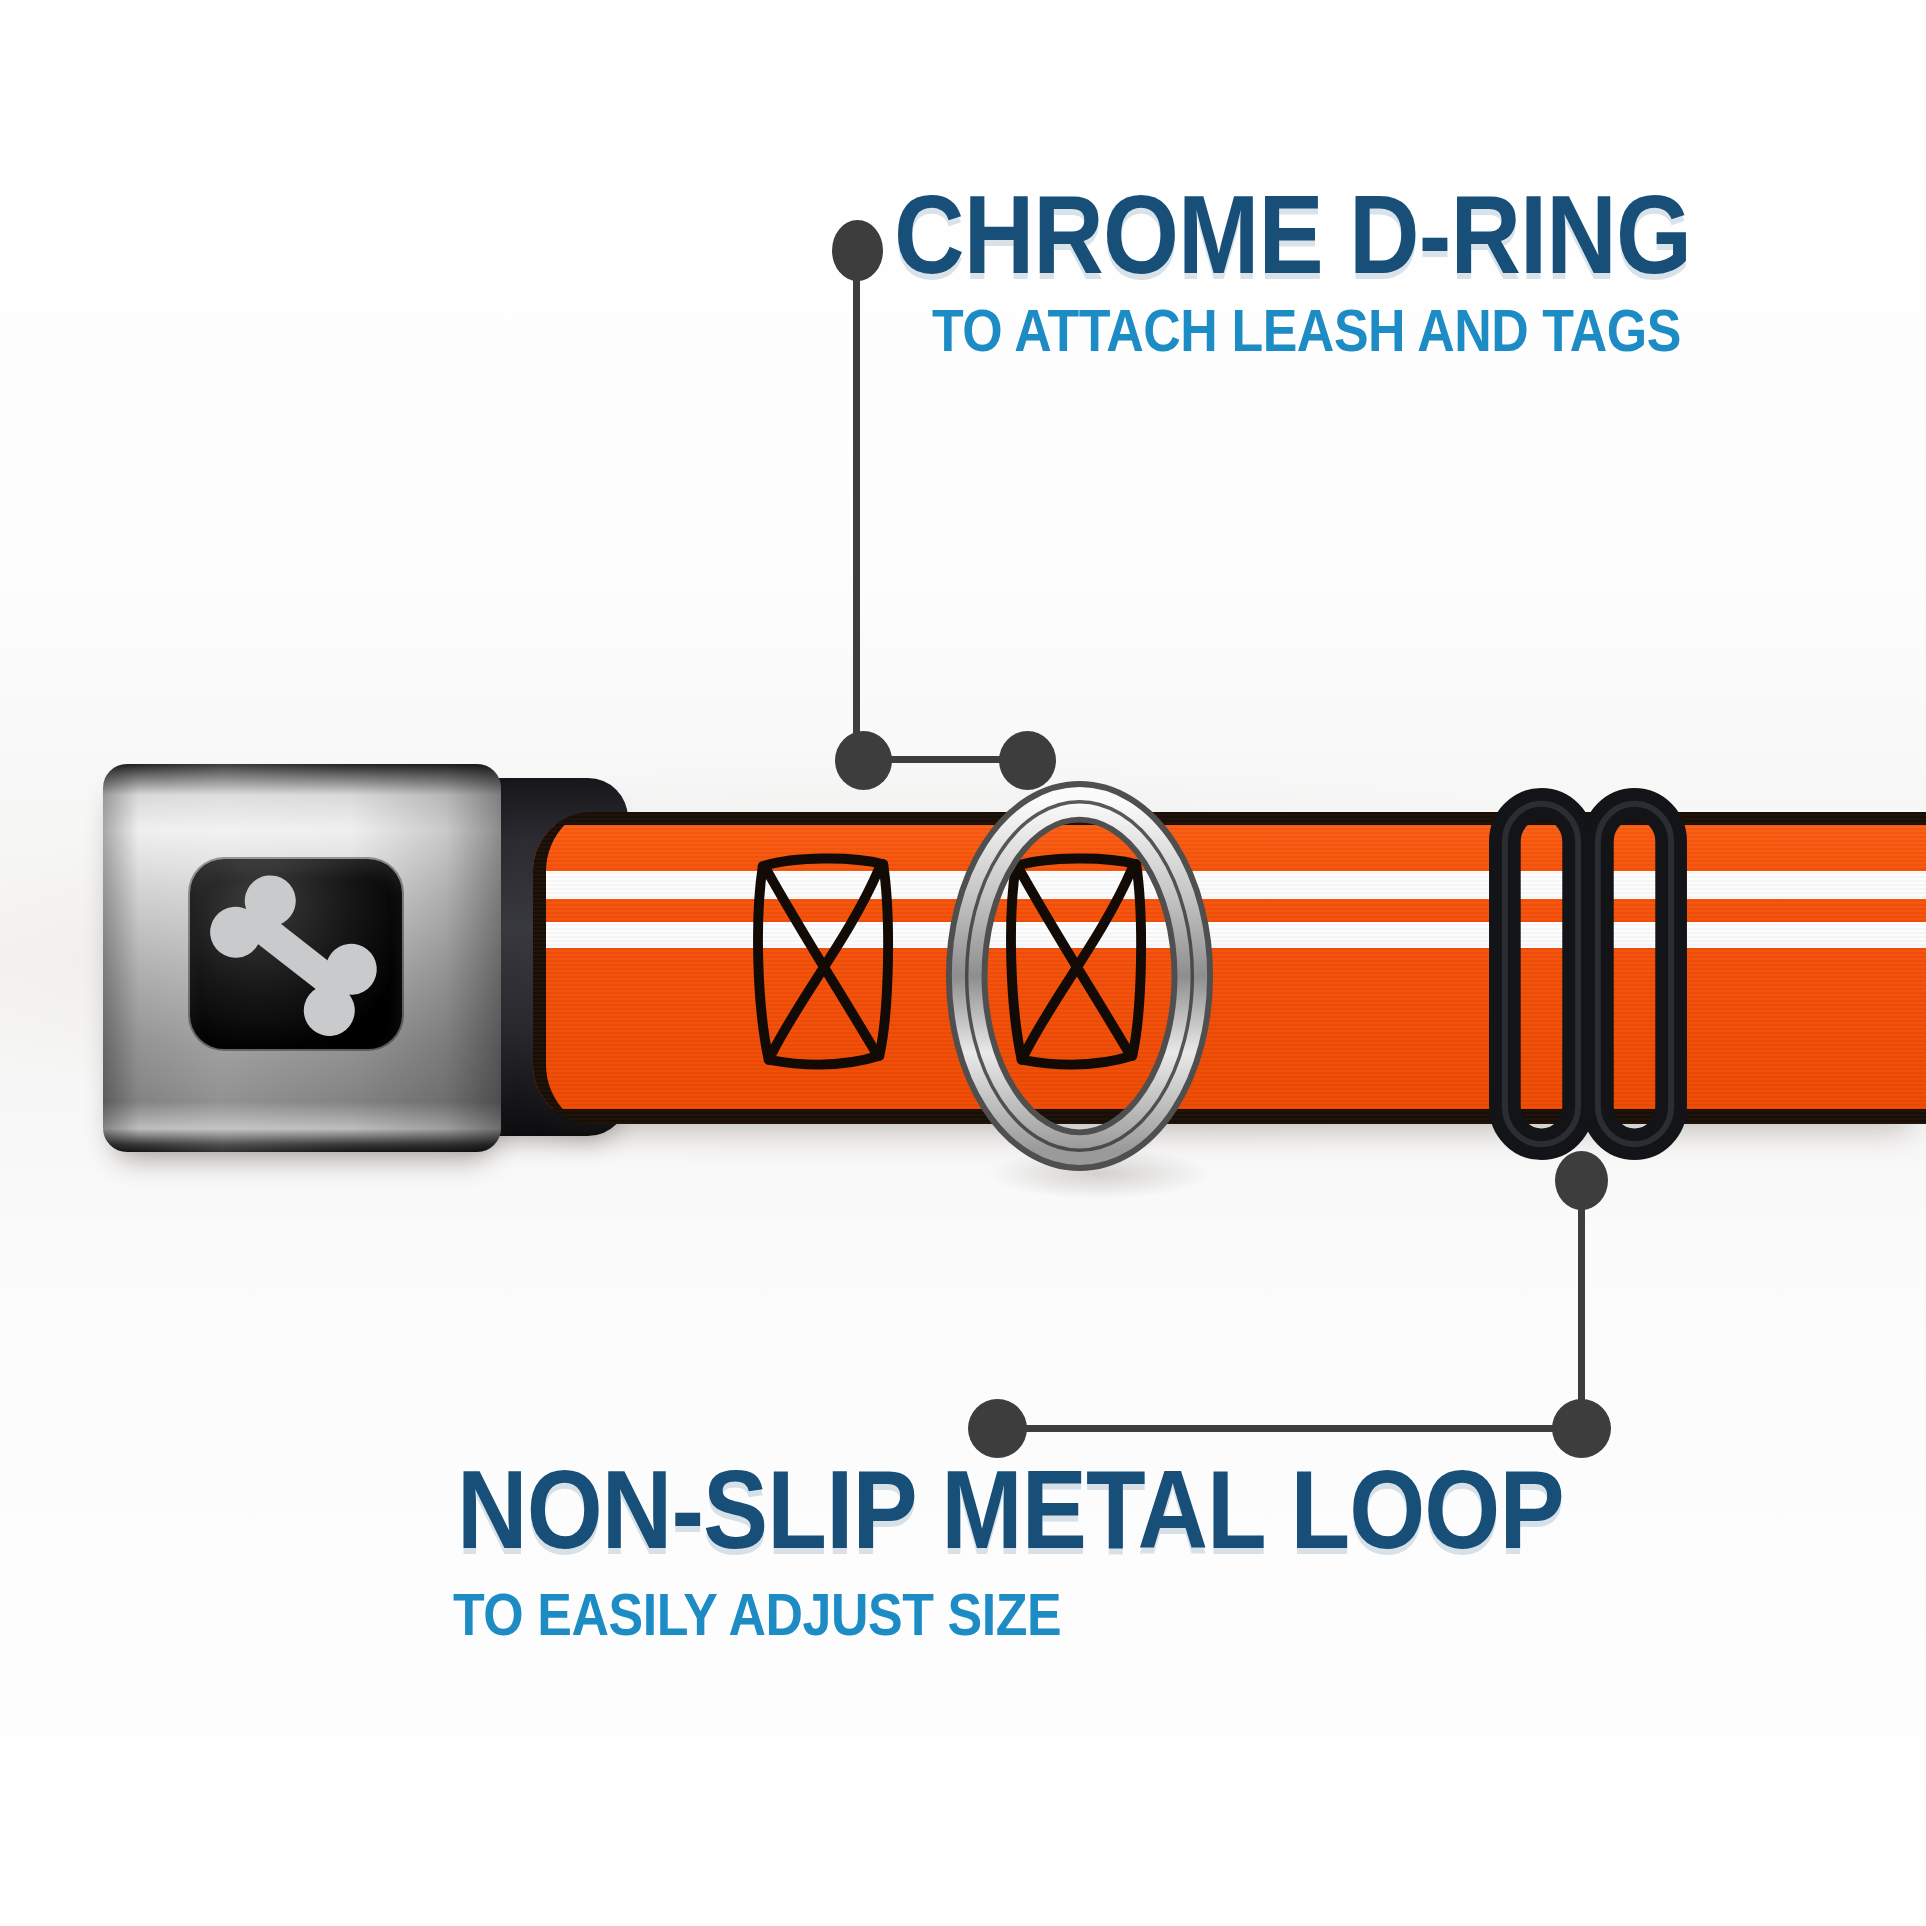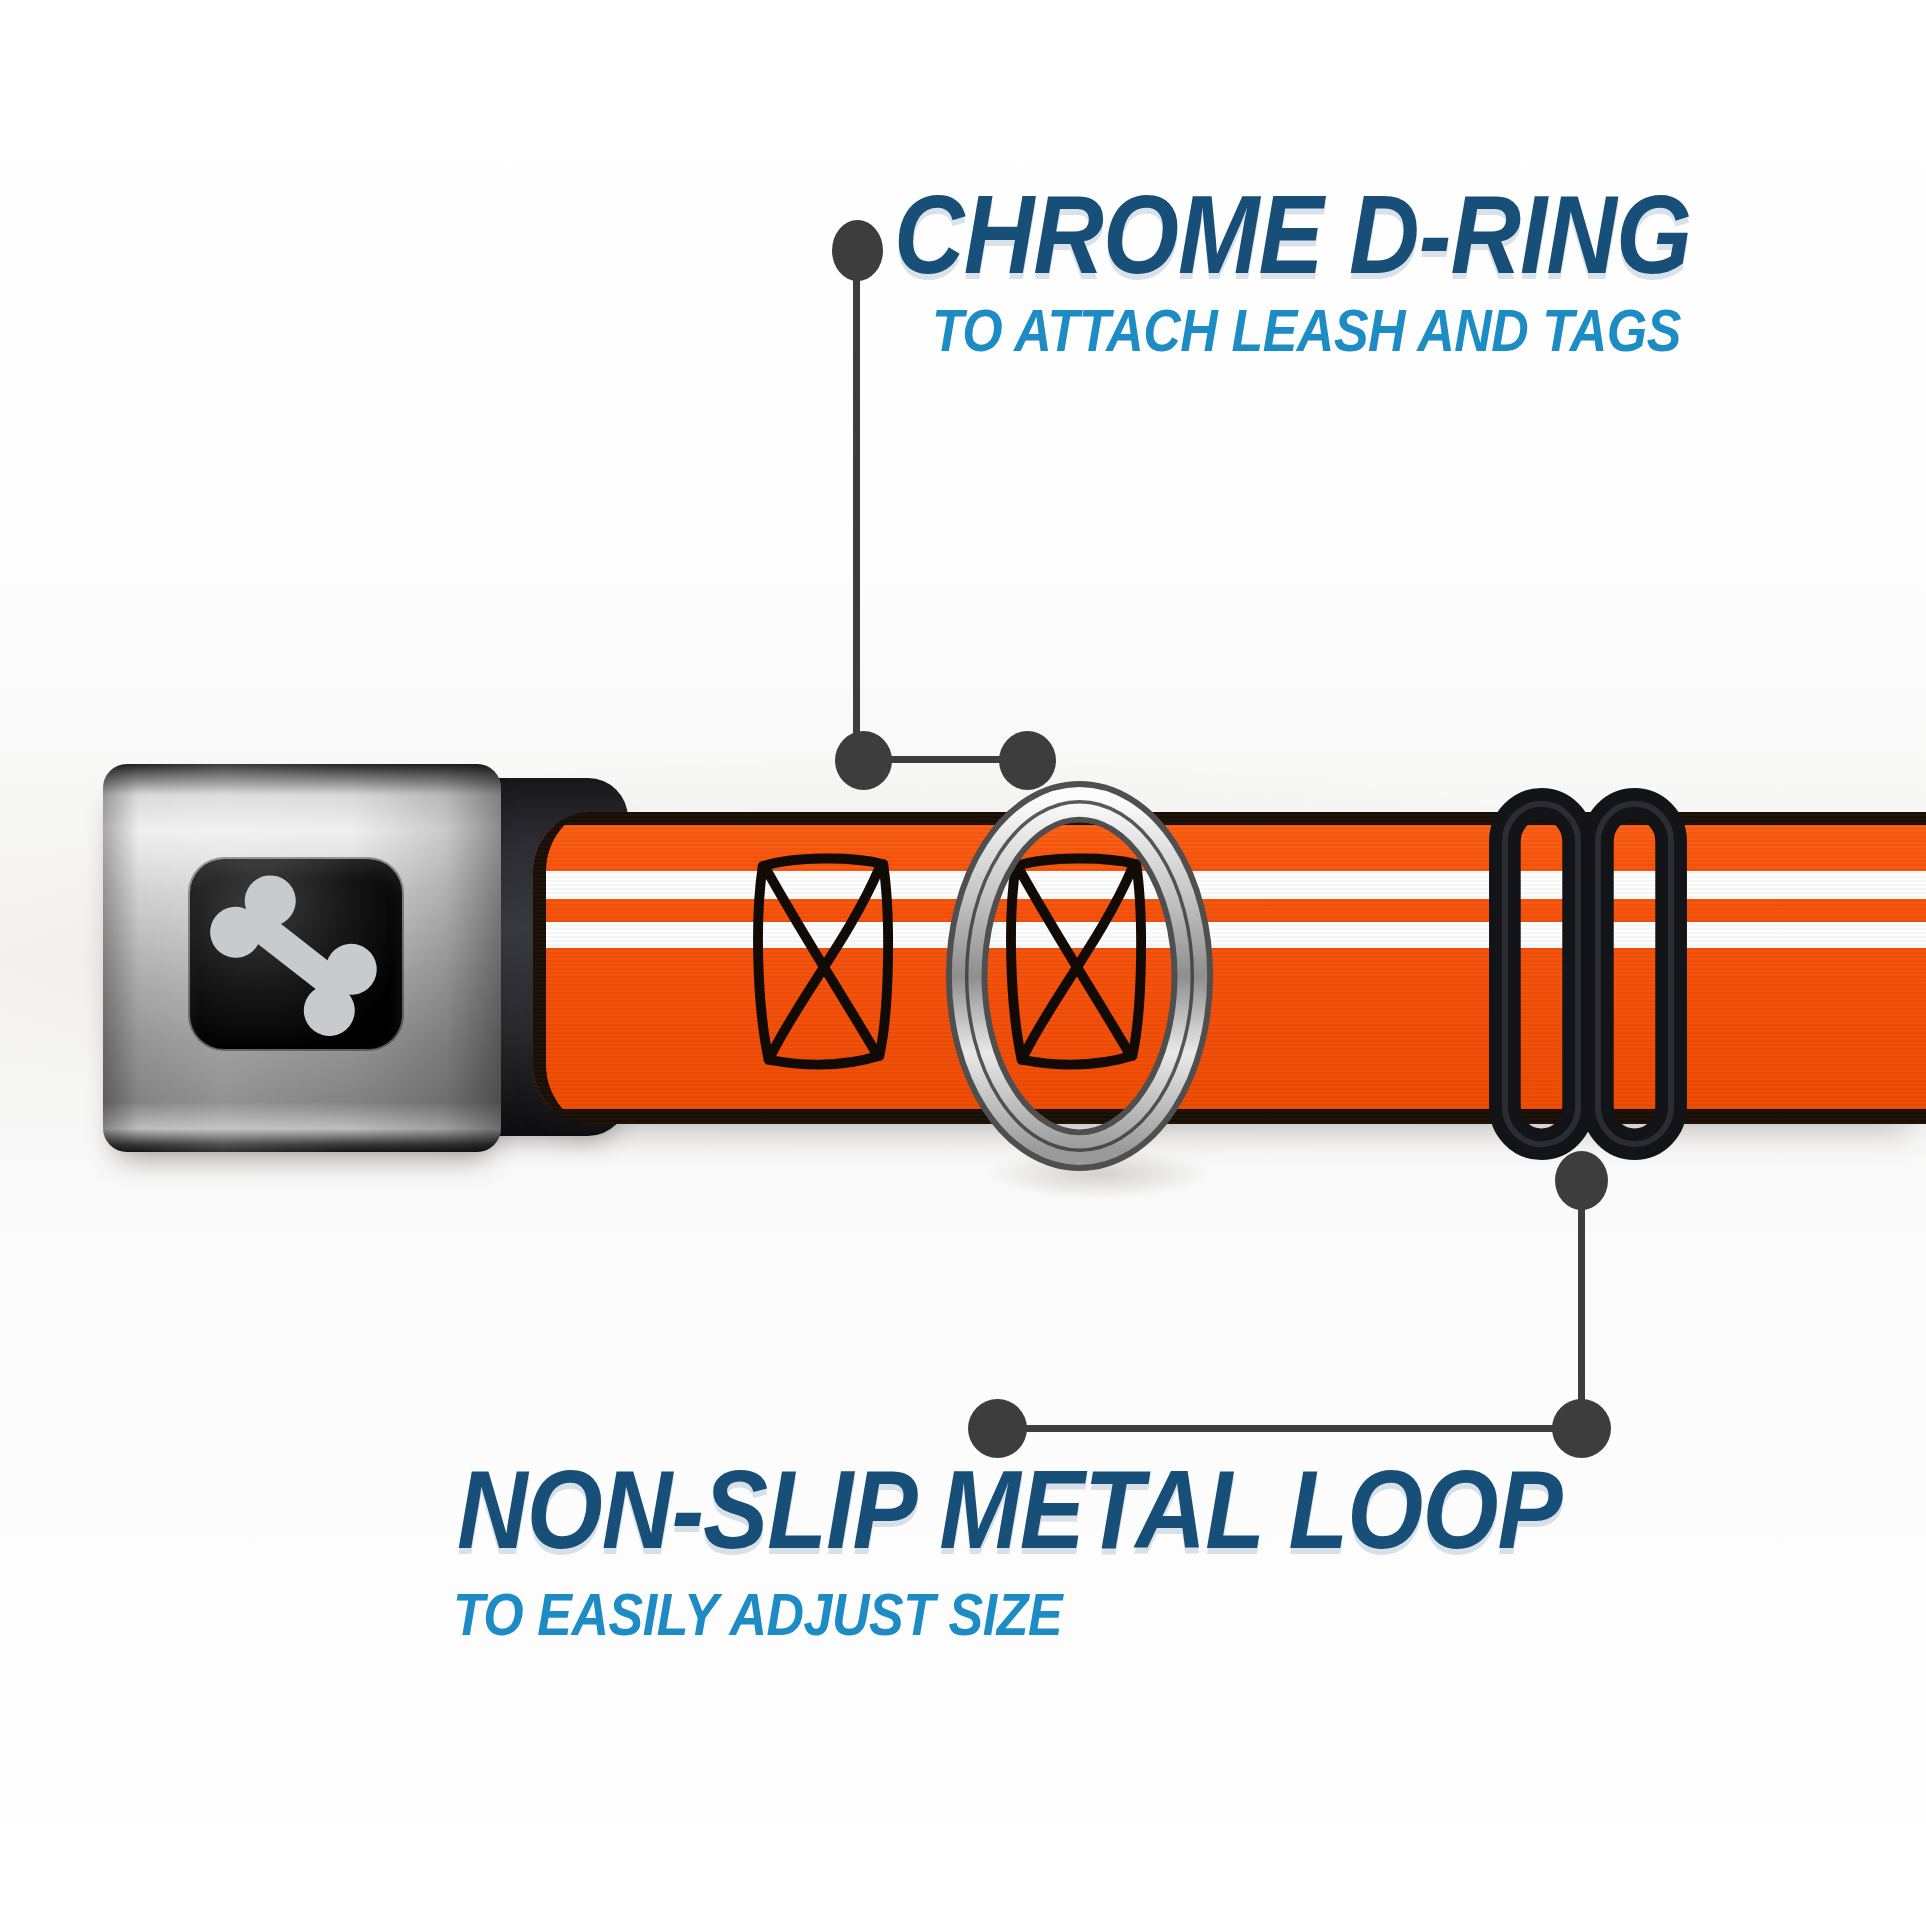--- a/index.html
+++ b/index.html
@@ -6,21 +6,21 @@
     --title-navy:#184F79;
     --subtitle-blue:#1E8CC4;
     --strap-orange:#F7530A;
     --stripe-white:#FFFFFF;
     --edge-black:#1A0E05;
     --callout-gray:#3D3D3D;
   }
   *{margin:0;padding:0;box-sizing:border-box;}
   html,body{width:1927px;height:1927px;overflow:hidden;background:#fff;
     font-family:"Liberation Sans",sans-serif;}
-  .stage{position:absolute;inset:0;width:1927px;height:1916px;background:#fff;font-style:italic;}
+  .stage{position:absolute;inset:0;width:1927px;height:1916px;background:#fff;}
 
   
   .backdrop{position:absolute;inset:0;
     background:
       radial-gradient(72% 15% at 46% 50.2%, rgba(95,88,80,0.10), rgba(95,88,80,0) 72%),
       linear-gradient(180deg,#ffffff 0%,#fdfdfd 30%,#f4f3f2 50%,#fbfbfb 66%,#ffffff 100%);}
 
   
   .co-title{position:absolute;font-weight:700;font-size:111px;line-height:1;
     color:var(--title-navy);letter-spacing:-1px;white-space:nowrap;

